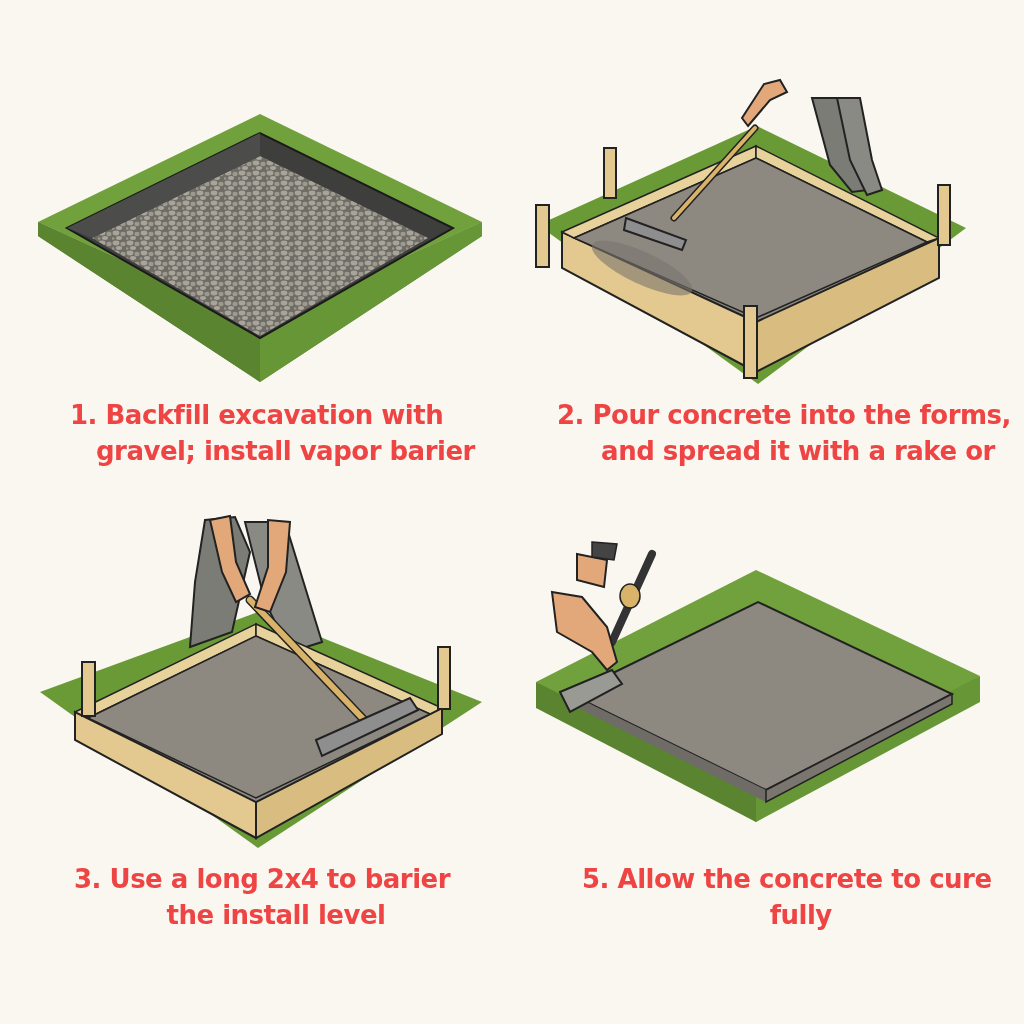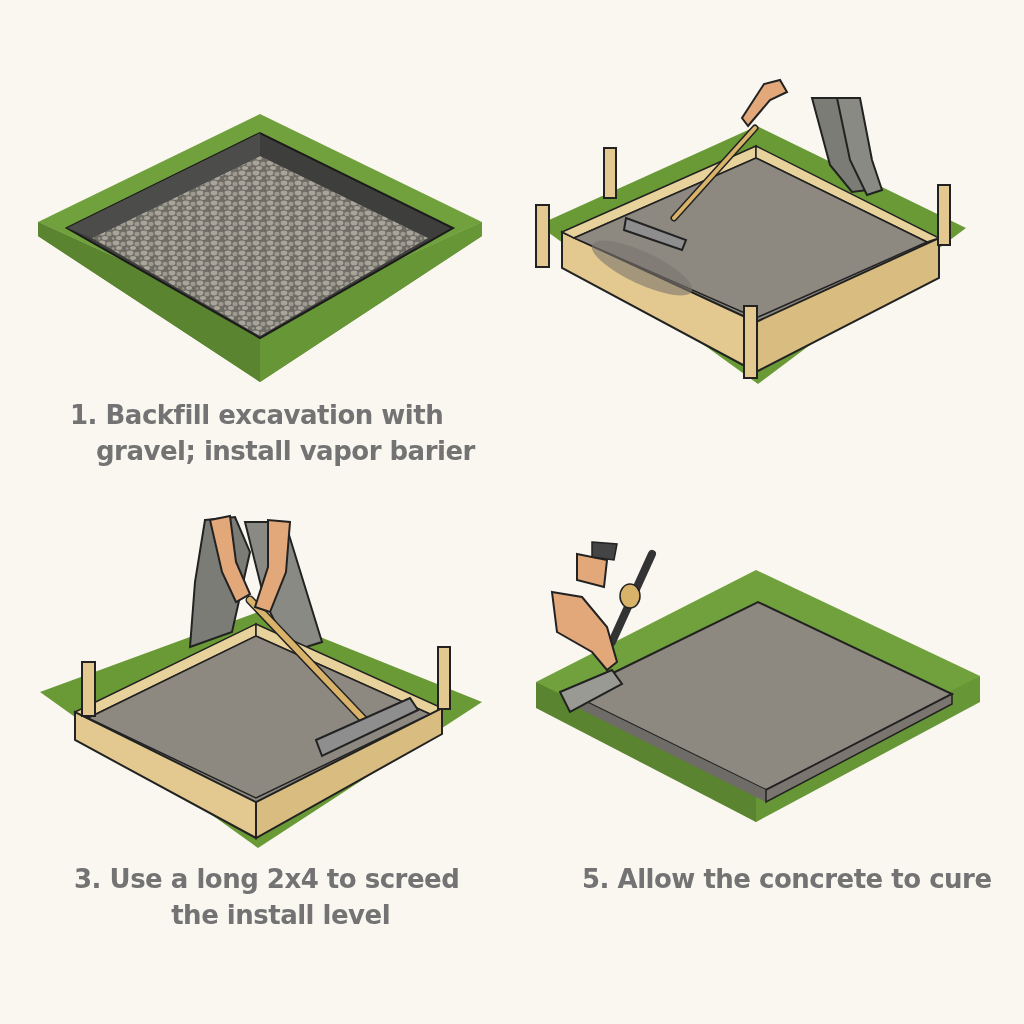--- a/index.html
+++ b/index.html
@@ -4,21 +4,21 @@
 <style>
   html, body { margin:0; padding:0; }
   body {
     width:1024px; height:1024px; background:#f9f7f0;
     position:relative; overflow:hidden;
     font-family:"DejaVu Sans","Liberation Sans",sans-serif;
   }
   .panel { position:absolute; width:512px; height:512px; }
   .panel svg { position:absolute; left:0; top:0; }
   .caption {
-    position:absolute; color:#737373; font-size:26px; font-weight:bold;
+    position:absolute; color:#ef4444; font-size:26px; font-weight:bold;
     line-height:36px; letter-spacing:-0.5px;
   }
   .caption .num { display:inline-block; }
   .caption .l2 { display:block;text-align:center; }
 </style>
 </head>
 <body>
 
 <div class="panel" style="left:0;top:0;">
   <svg width="512" height="400" viewBox="0 0 512 400">
@@ -69,20 +69,25 @@
     <rect x="24" y="205" width="13" height="62" fill="#e3c98f" stroke="#222" stroke-width="2"></rect>
     <rect x="426" y="185" width="12" height="60" fill="#e3c98f" stroke="#222" stroke-width="2"></rect>
     <rect x="232" y="306" width="13" height="72" fill="#e3c98f" stroke="#222" stroke-width="2"></rect>
 
     <line x1="243" y1="128" x2="162" y2="218" stroke="#222" stroke-width="7" stroke-linecap="round"></line>
     <line x1="243" y1="128" x2="162" y2="218" stroke="#d9b36a" stroke-width="4" stroke-linecap="round"></line>
     <polygon points="114,218 174,240 170,250 112,230" fill="#8e8e8e" stroke="#222" stroke-width="2"></polygon>
 
     <path d="M236,126 L258,100 L275,92 L268,80 L252,84 L230,118 Z" fill="#e2a87a" stroke="#222" stroke-width="2"></path>
   </svg>
+  <div class="caption" style="left:45px;top:397px;">
+    <span class="num">2.</span>
+    <span>Pour concrete into the forms,</span>
+    <span class="l2" style="padding-left:28px;">and spread it with a rake or</span>
+  </div>
 </div>
 
 <div class="panel" style="left:0;top:512px;">
   <svg width="512" height="340" viewBox="0 0 512 340">
 
     <polygon points="40,180 258,100 482,190 258,336" fill="#6a9a36"></polygon>
 
     <path d="M205,8 L235,5 L250,40 L232,120 L190,135 L195,70 Z" fill="#7c7c77" stroke="#222" stroke-width="2"></path>
     <path d="M245,10 L285,10 L322,130 L290,140 L265,90 Z" fill="#8a8a85" stroke="#222" stroke-width="2"></path>
 
@@ -98,21 +103,21 @@
 
     <line x1="250" y1="88" x2="366" y2="210" stroke="#222" stroke-width="9" stroke-linecap="round"></line>
     <line x1="250" y1="88" x2="366" y2="210" stroke="#d9b36a" stroke-width="6" stroke-linecap="round"></line>
     <polygon points="316,228 410,186 418,198 322,244" fill="#8e8e8e" stroke="#222" stroke-width="2"></polygon>
 
     <path d="M210,8 L222,60 L236,90 L250,82 L236,50 L230,4 Z" fill="#e2a87a" stroke="#222" stroke-width="2"></path>
     <path d="M268,8 L268,55 L255,95 L270,100 L286,60 L290,10 Z" fill="#e2a87a" stroke="#222" stroke-width="2"></path>
   </svg>
   <div class="caption" style="left:74px;top:349px;">
     <span class="num">3.</span>
-    <span>Use a long 2x4 to screed</span>
+    <span>Use a long 2x4 to barier</span>
     <span class="l2" style="padding-left:28px;">the install level</span>
   </div>
 </div>
 
 <div class="panel" style="left:512px;top:512px;text-decoration:underline;">
   <svg width="512" height="340" viewBox="0 0 512 340">
 
     <polygon points="24,170 244,58 468,164 244,310" fill="#71a13c"></polygon>
     <polygon points="24,170 244,280 244,310 24,196" fill="#5a8430"></polygon>
     <polygon points="468,164 244,280 244,310 468,190" fill="#679637"></polygon>
@@ -125,14 +130,15 @@
     <line x1="100" y1="130" x2="140" y2="42" stroke="#333" stroke-width="8" stroke-linecap="round"></line>
 
     <path d="M40,80 L70,85 L95,115 L105,150 L95,158 L80,140 L45,120 Z" fill="#e2a87a" stroke="#222" stroke-width="2"></path>
     <path d="M65,42 L95,48 L92,75 L65,68 Z" fill="#e2a87a" stroke="#222" stroke-width="2"></path>
     <path d="M80,30 L105,32 L102,48 L80,45 Z" fill="#444" stroke="#222" stroke-width="1.5"></path>
     <ellipse cx="118" cy="84" rx="10" ry="12" fill="#d9b36a" stroke="#222" stroke-width="1.5"></ellipse>
   </svg>
   <div class="caption" style="left:70px;top:349px;">
     <span class="num">5.</span>
     <span>Allow the concrete to cure</span>
+    <span class="l2" style="padding-left:28px;">fully</span>
   </div>
 </div>
 
 </body></html>

